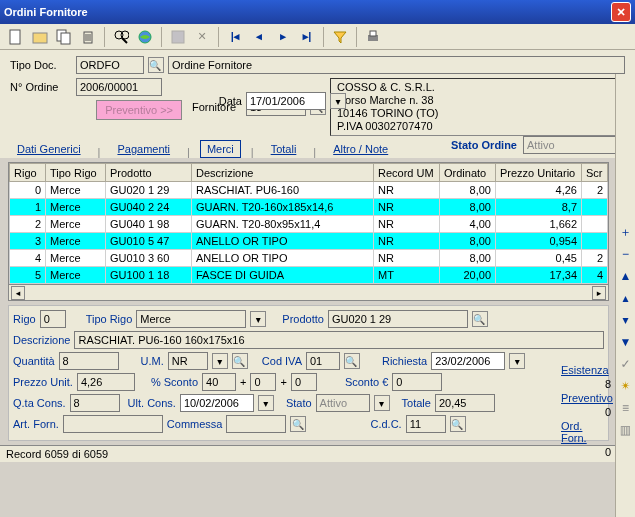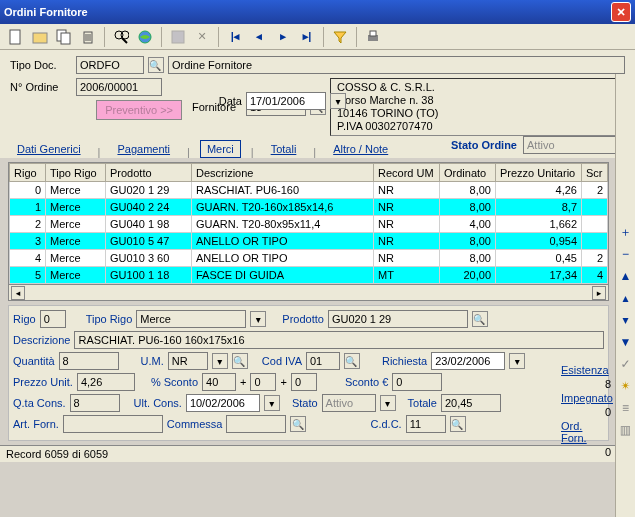--- a/index.html
+++ b/index.html
@@ -295,21 +295,21 @@
     <span>+</span>
     <span class="inp ro" style="width:26px">0</span>
     <span>+</span>
     <span class="inp ro" style="width:26px">0</span>
     <span class="lbl" style="margin-left:24px">Sconto €</span>
     <span class="inp ro" style="width:50px">0</span>
   </div>
   <div class="drow">
     <span class="lbl">Q.ta Cons.</span>
     <span class="inp ro" style="width:50px">8</span>
-    <span class="lbl" style="margin-left:10px">Ult. Cons.</span>
+    <span class="lbl" style="margin-left:4px">Ult. Cons.</span>
     <span class="inp" style="width:74px">10/02/2006</span>
         <span class="mini">▾</span>
     <span class="lbl" style="margin-left:8px">Stato</span>
     <span class="inp ro" style="width:54px;color:#888">Attivo</span>
         <span class="mini">▾</span>
     <span class="lbl" style="margin-left:8px">Totale</span>
     <span class="inp ro" style="width:60px;font-weight:normal">20,45</span>
   </div>
   <div class="drow">
     <span class="lbl">Art. Forn.</span>
@@ -319,21 +319,21 @@
         <span class="mini">🔍</span>
     <span class="lbl" style="margin-left:60px">C.d.C.</span>
     <span class="inp ro" style="width:40px">11</span>
         <span class="mini">🔍</span>
   </div>
 </div>
 
 <div class="right-col">
   <div class="lbl">Esistenza</div>
   <div>8</div>
-  <div class="lbl">Impegnato</div>
+  <div class="lbl">Preventivo</div>
   <div>0</div>
   <div class="lbl">Ord. Forn.</div>
   <div>0</div>
 </div>
 
 <div class="sidebar">
   <div class="sb">＋</div>
   <div class="sb">−</div>
   <div class="sb" style="color:#003399">▲</div>
   <div class="sb" style="color:#003399">▴</div>

